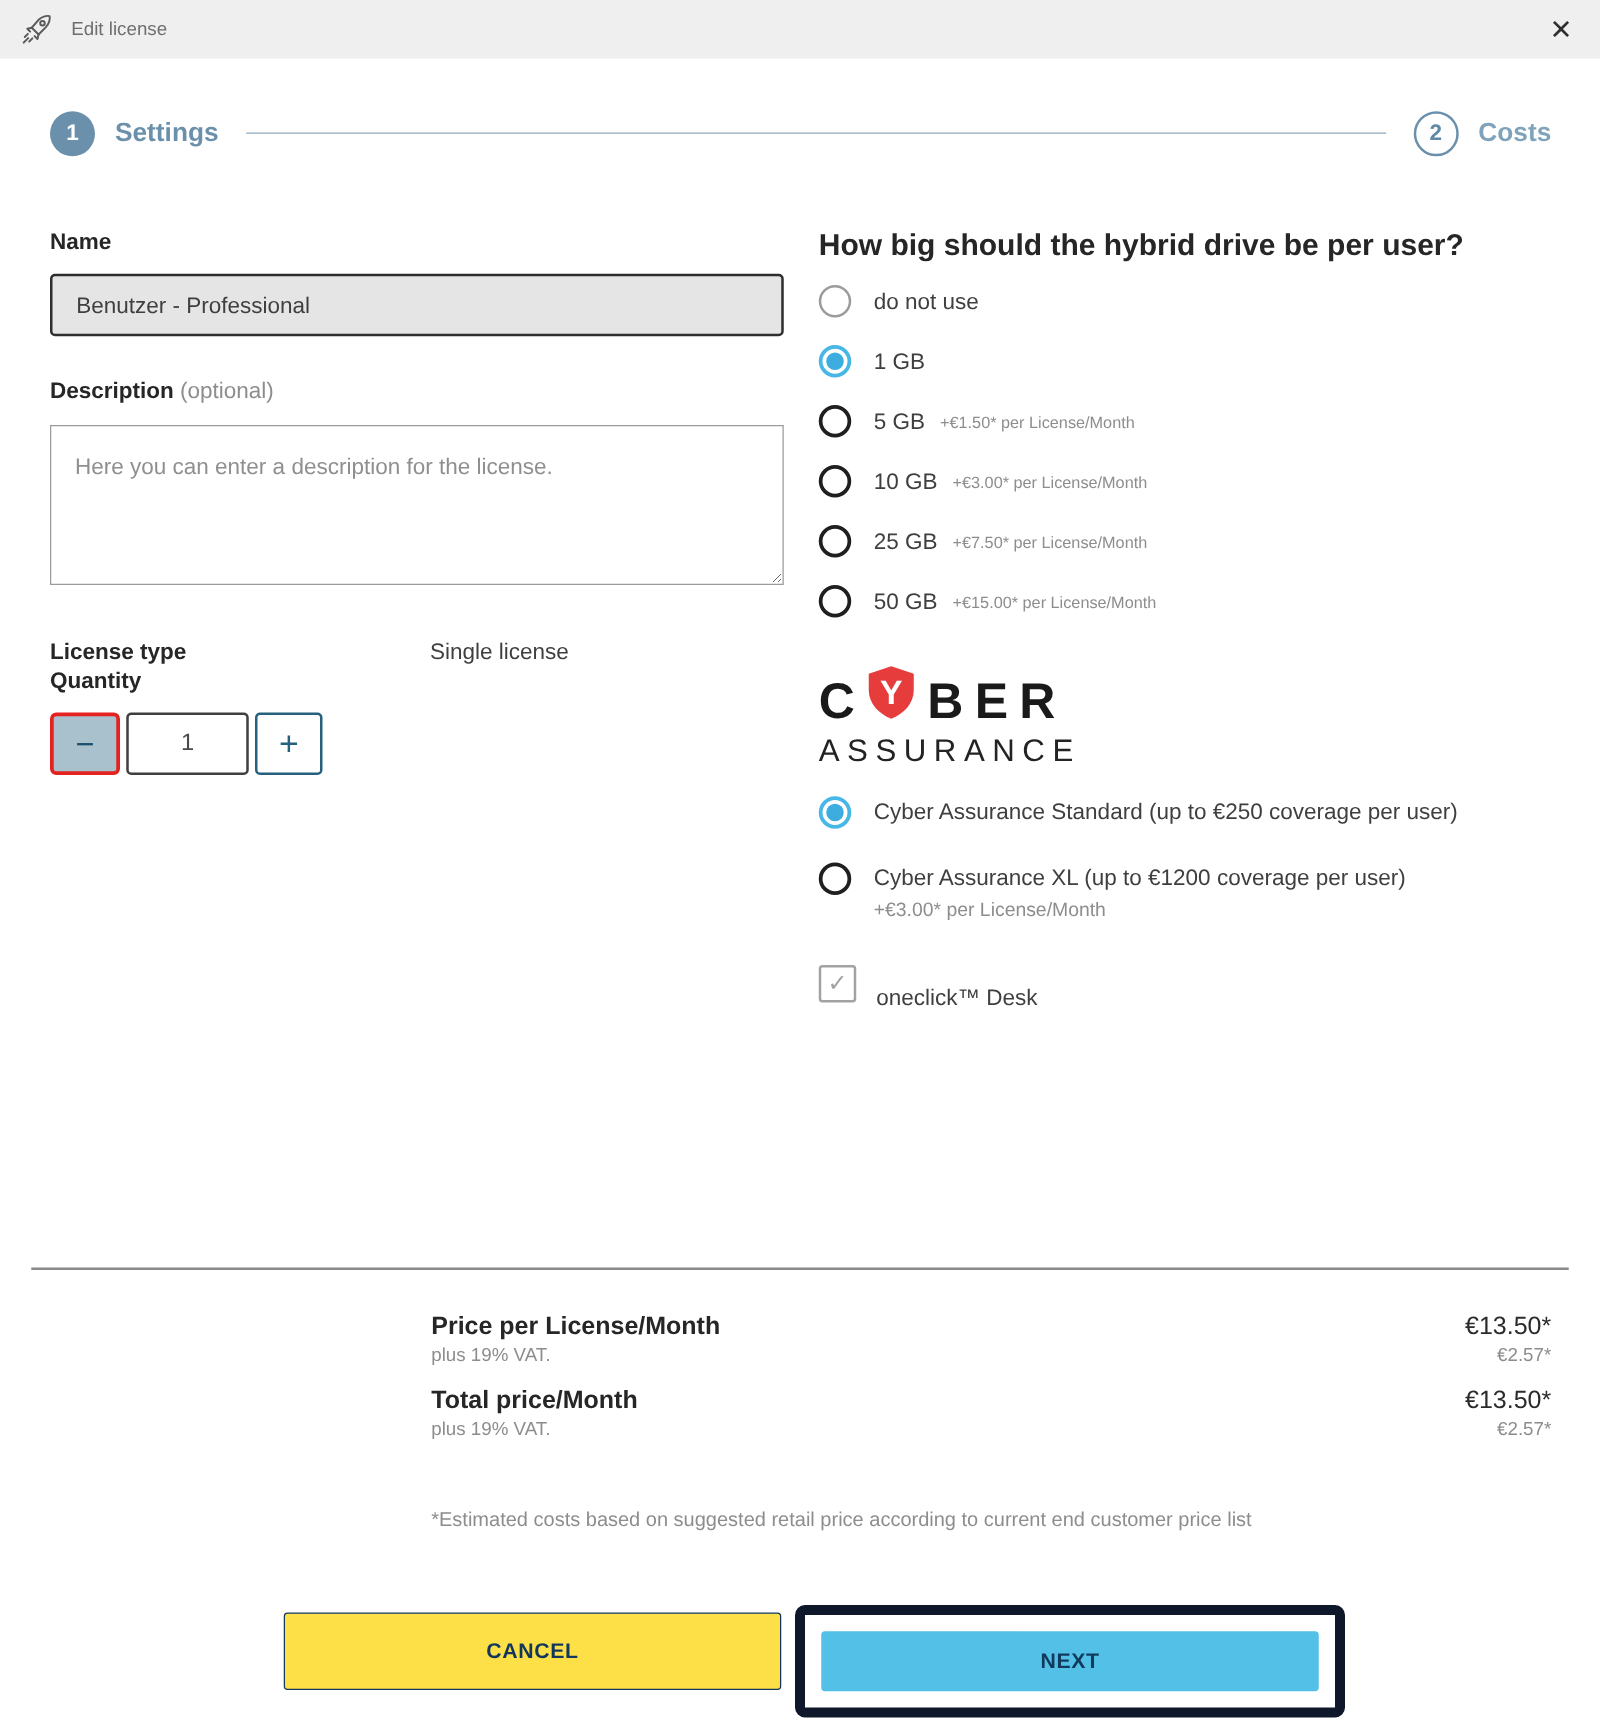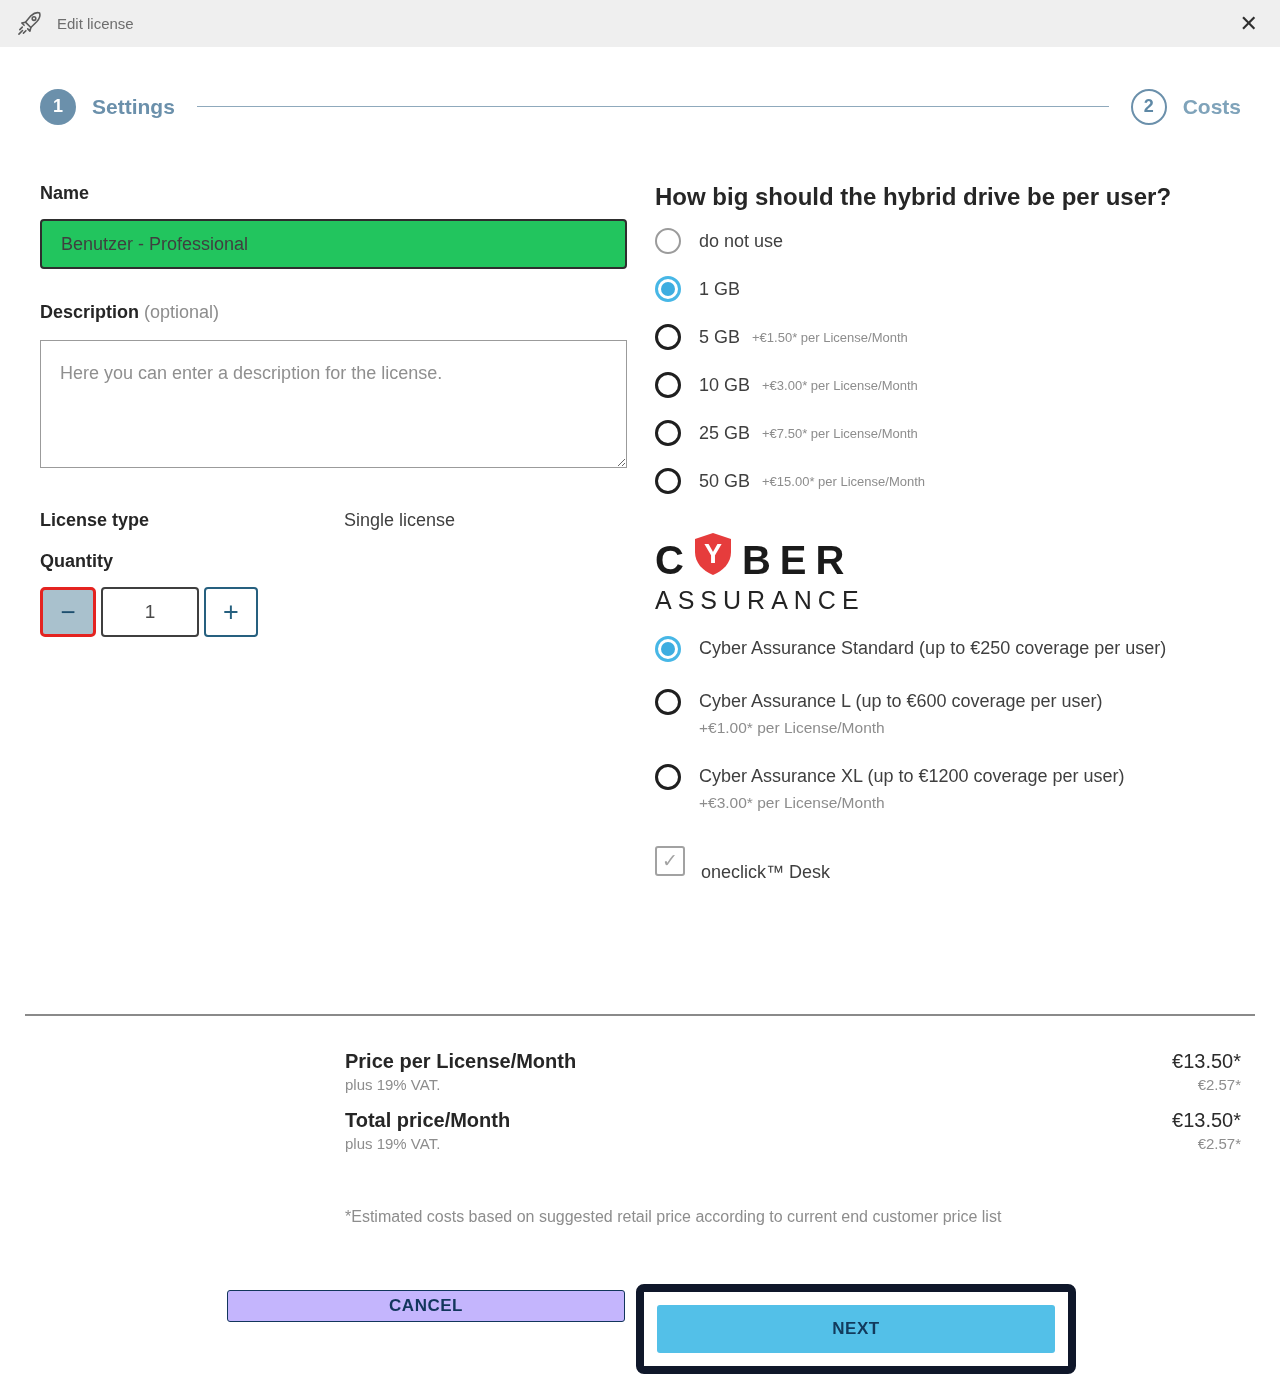--- a/index.html
+++ b/index.html
@@ -40,33 +40,33 @@
   .step-label.light { font-weight: 600; color: #7fa3ba; }
   .step-line { flex: 1; height: 1px; background: #8fa9bc; margin: 0 22px; }
   .step-item { display: flex; align-items: center; }
   
   .left-col { position: absolute; left: 40px; top: 183px; width: 587px; }
   .field-label { font-size: 18px; font-weight: 700; color: #262626; }
   .optional { font-weight: 400; color: #8d8d8d; }
   .name-input {
     margin-top: 15px; width: 587px; height: 50px;
     border: 2px solid #2e2e2e; border-radius: 4px; padding: 0 19px;
-    font-size: 18px; color: #3f3f3f; font-family: "Liberation Sans", sans-serif; background: #22c55e;
+    font-size: 18px; color: #3f3f3f; font-family: "Liberation Sans", sans-serif; background: #e5e5e5;
   }
   .desc-label { margin-top: 33px; }
   .desc-area {
     margin-top: 17px; width: 587px; height: 128px;
     border: 1px solid #9b9b9b; border-radius: 0; padding: 22px 19px;
     font-size: 18px; color: #3f3f3f; font-family: "Liberation Sans", sans-serif;
     resize: both;
   }
   .desc-area::placeholder { color: #8f8f8f; }
   .license-row { margin-top: 38px; position: relative; height: 22px; }
   .license-value { position: absolute; left: 304px; top: 0; font-size: 18px; font-weight: 400; color: #3f3f3f; }
-  .qty-label { margin-top: 19px; }
+  .qty-label { margin-top: 1px; }
   .qty-stepper { margin-top: 15px; display: flex; align-items: center; }
   .qty-minus {
     width: 56px; height: 50px; background: #a9c1cd;
     border: 3px solid #e42320; border-radius: 5px;
     display: flex; align-items: center; justify-content: center;
     font-size: 26px; color: #1d4f6e; cursor: pointer;
   }
   .qty-input {
     width: 98px; height: 50px; border: 2px solid #3f3f3f; border-radius: 4px;
     margin-left: 5px; text-align: center; font-size: 19px; color: #4a4a4a;
@@ -117,22 +117,22 @@
   
   .divider { position: absolute; left: 25px; top: 1014px; width: 1230px; height: 2px; background: #8a8a8a; }
   .summary { position: absolute; left: 345px; top: 1050px; width: 896px; }
   .sum-row { display: flex; justify-content: space-between; align-items: baseline; }
   .sum-label { font-size: 20px; font-weight: 700; color: #262626; }
   .sum-value { font-size: 20px; color: #2b2b2b; }
   .sum-sub { display: flex; justify-content: space-between; margin-top: 3px; margin-bottom: 16px; font-size: 15px; color: #8d8d8d; }
   .footnote { position: absolute; left: 345px; top: 1208px; font-size: 16px; color: #8d8d8d; }
   
   .cancel-btn {
-    position: absolute; left: 227px; top: 1290px; width: 398px; height: 32px;
-    background: #c4b5fd; border: 1px solid #12365c; border-radius: 3px;
+    position: absolute; left: 227px; top: 1290px; width: 398px; height: 62px;
+    background: #fde047; border: 1px solid #12365c; border-radius: 3px;
     font-size: 17px; font-weight: 700; letter-spacing: 0.5px; color: #12365c;
     font-family: "Liberation Sans", sans-serif; cursor: pointer;
   }
   .next-wrapper {
     position: absolute; left: 636px; top: 1284px;
     border: 8px solid #0f172a; border-radius: 8px; padding: 13px;
   }
   .next-btn {
     width: 398px; height: 48px; background: #53c0e8; border: none; border-radius: 3px;
     font-size: 17px; font-weight: 700; letter-spacing: 0.5px; color: #123a5c;
@@ -250,27 +250,20 @@
   <div class="assurance-options">
     <div class="assur-row">
       <span class="radio selected"></span>
       <div class="assur-text">
         <div class="assur-label">Cyber Assurance Standard (up to €250 coverage per user)</div>
       </div>
     </div>
     <div class="assur-row">
       <span class="radio unselected"></span>
       <div class="assur-text">
-        <div class="assur-label">Cyber Assurance L (up to €600 coverage per user)</div>
-        <div class="assur-note">+€1.00* per License/Month</div>
-      </div>
-    </div>
-    <div class="assur-row">
-      <span class="radio unselected"></span>
-      <div class="assur-text">
         <div class="assur-label">Cyber Assurance XL (up to €1200 coverage per user)</div>
         <div class="assur-note">+€3.00* per License/Month</div>
       </div>
     </div>
   </div>
 
   <div class="addon-row">
     <span class="checkbox">
       <span>✓</span>
     </span>

